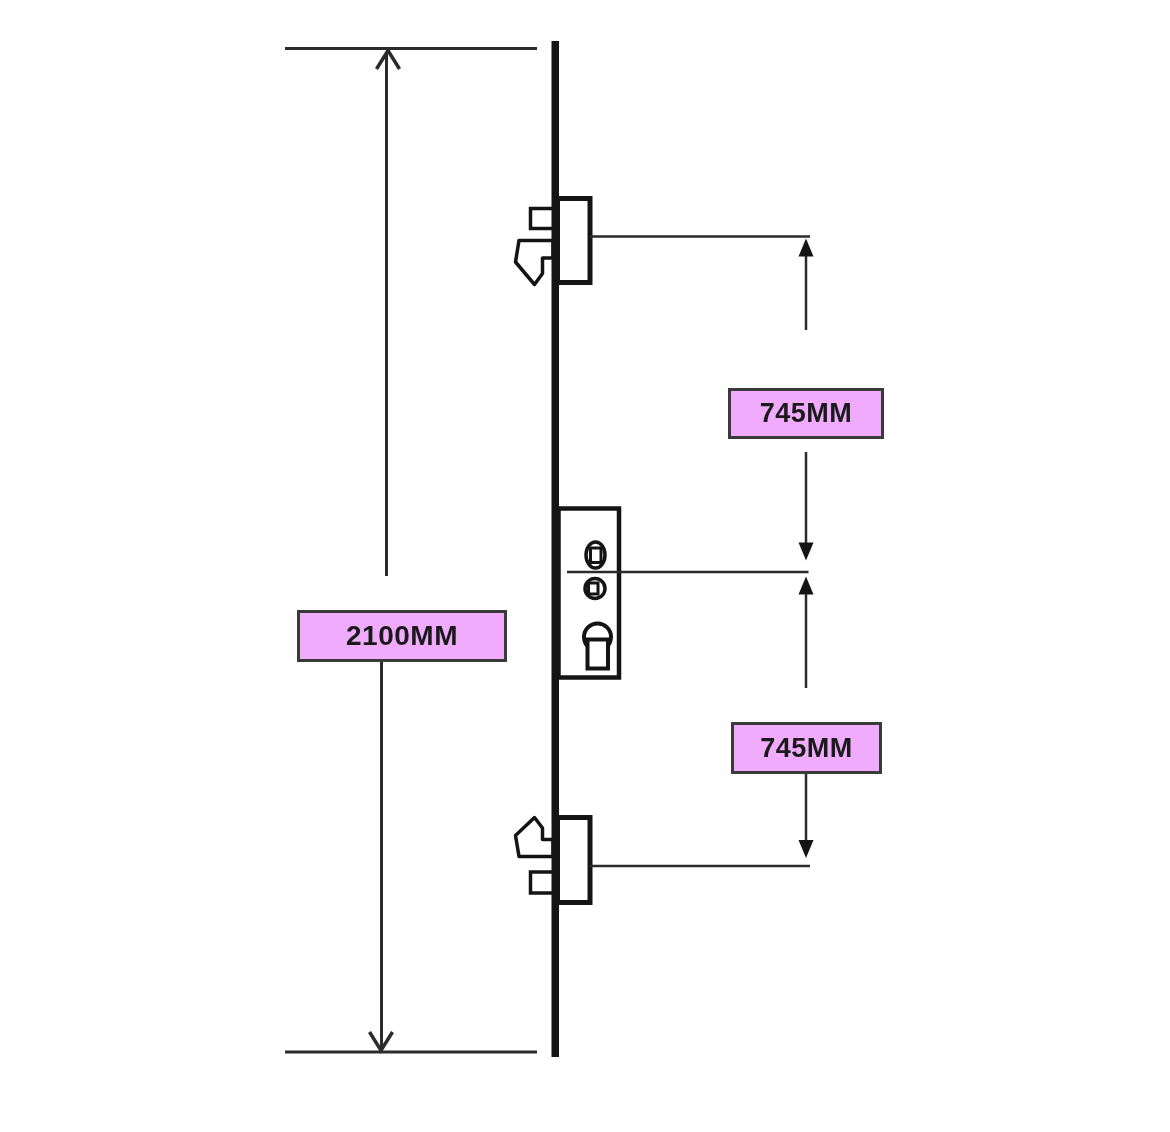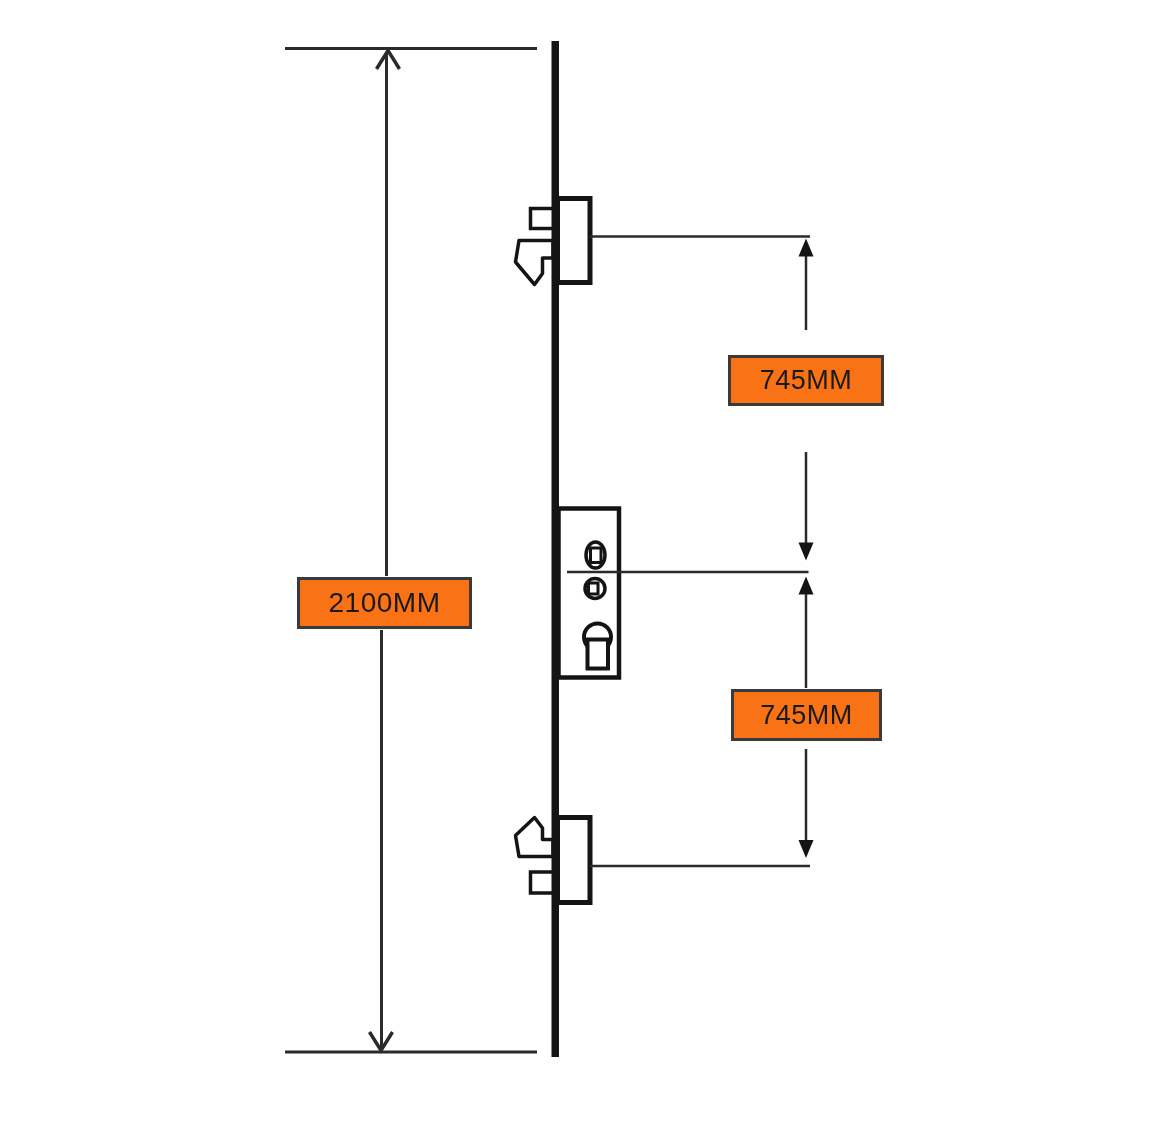--- a/index.html
+++ b/index.html
@@ -7,28 +7,29 @@
     position:relative;
     width:1170px;height:1132px;
     background:var(--background,#fff);
     font-family:"Liberation Sans",sans-serif;
     overflow:hidden;
   }
   .stage svg{position:absolute;left:0;top:0;}
   .dim-label{
     position:absolute;
     display:flex;align-items:center;justify-content:center;
-    background:#f97316;
+    background:#f0abfc;
     border:3px solid var(--box-border,#3a3a3a);
     color:var(--text,#1a1a1a);
-    font-weight:400;
+    font-weight:700;
     box-sizing:border-box;
     letter-spacing:.5px;
+    margin-top:33px;
   }
-  .lbl-total{left:297px;top:577px;width:175px;height:52px;font-size:28px;}
+  .lbl-total{left:297px;top:577px;width:210px;height:52px;font-size:28px;}
   .lbl-upper{left:728px;top:355px;width:156px;height:51px;font-size:27px;}
   .lbl-lower{left:731px;top:689px;width:151px;height:52px;font-size:27px;}
 </style>
 </head>
 <body>
 
 <div class="stage">
 
   <svg width="1170" height="1132" viewBox="0 0 1170 1132">
 

